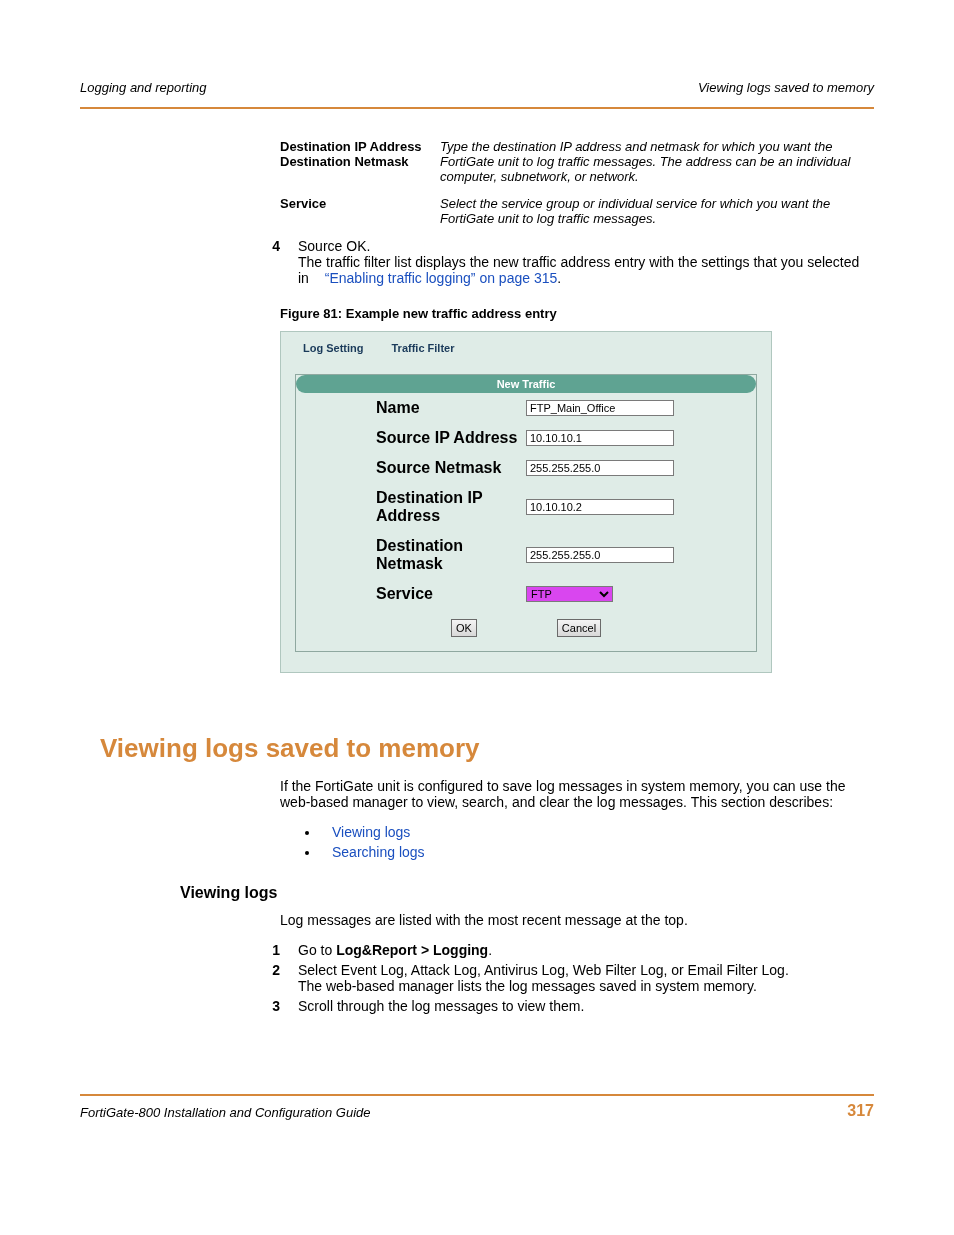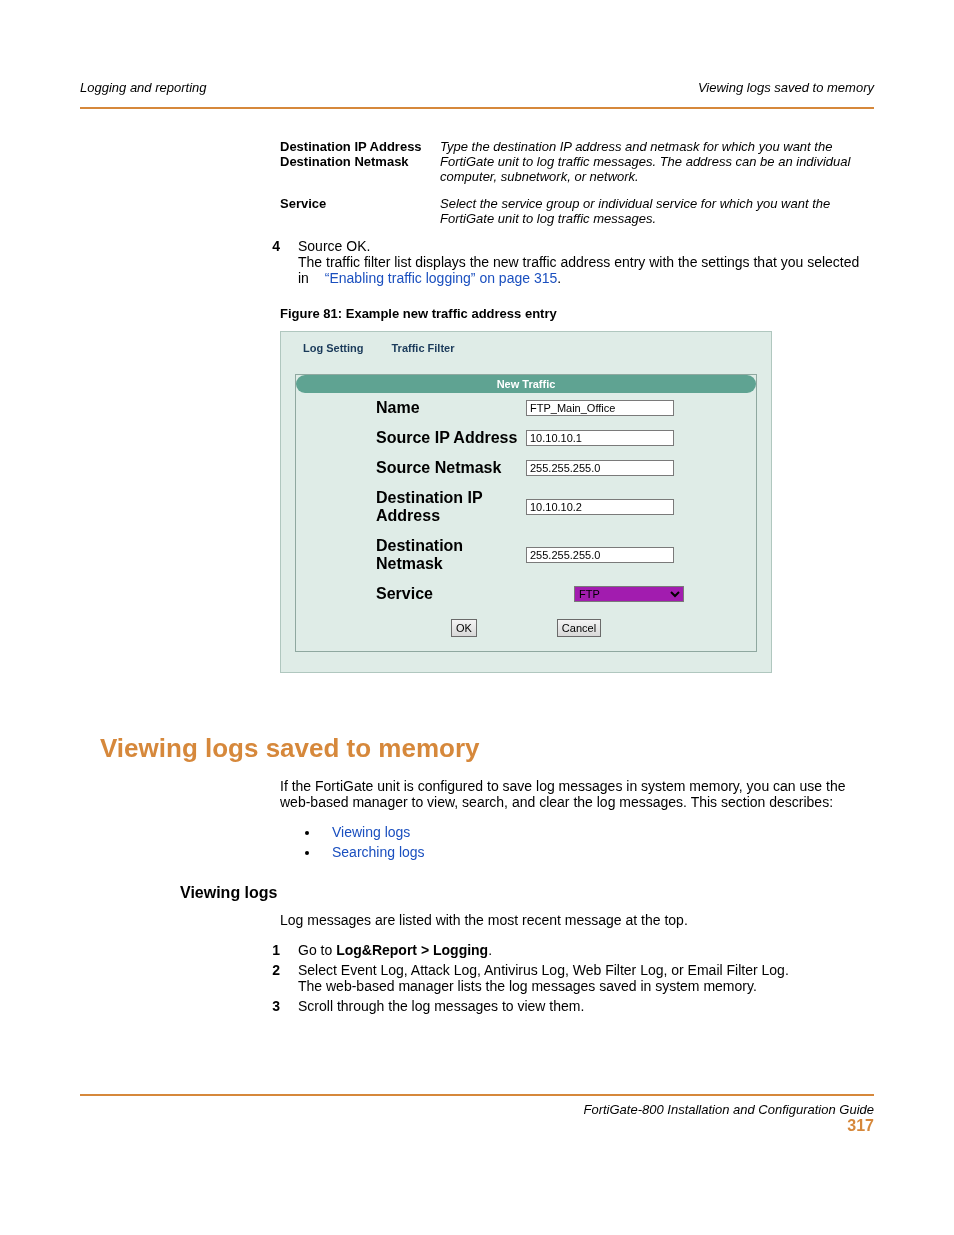--- a/index.html
+++ b/index.html
@@ -93,26 +93,25 @@
   }
   .form-input {
     width:140px;
     font-family:Verdana, Geneva, sans-serif;
     font-size:11px;
     padding:1px 3px;
     border:1px solid #7a7a7a;
     background:#fff;
   }
   .form-select {
-    width:110px;
+    width:87px;
     font-family:Verdana, Geneva, sans-serif;
     font-size:11px;
     border:1px solid #7a7a7a;
-    background:#a21caf;
-    margin-left:48px;
+    background:#d946ef;
   }
   .btn-row { display:flex; justify-content:center; gap:80px; padding:10px 0 14px 0;}
   .btn {
     font-family:Verdana, Geneva, sans-serif;
     font-size:11px;
     padding:2px 4px;
     border:1px solid #6a6a6a;
     background:linear-gradient(#f4f4f4,#d8d8d8);
     cursor:pointer;
   }
@@ -133,21 +132,20 @@
   }
   .proc-title { font-weight:bold; margin:16px 0 10px 200px;}
   .footer {
     display:flex;
     justify-content:space-between;
     align-items:flex-end;
     margin-top:80px;
     padding-top:6px;
     border-top:2px solid #d6883b;
     font-size:13px;
-    flex-direction:column;
   }
   .footer-left { font-style:italic;}
   .footer-right { color:#d6883b; font-weight:bold; font-size:16px;}
 </style>
 </head>
 <body>
 
 <div class="page">
 
   <div class="top-header">

